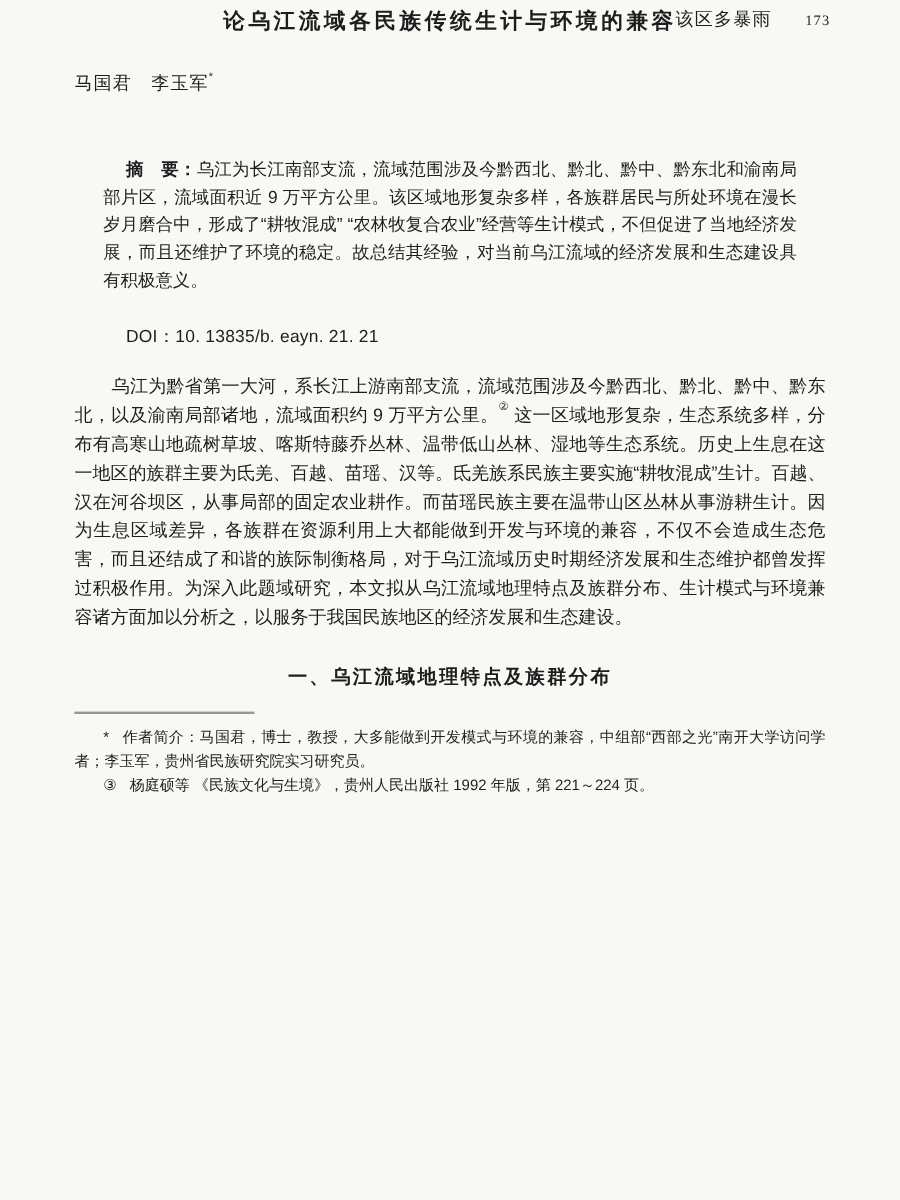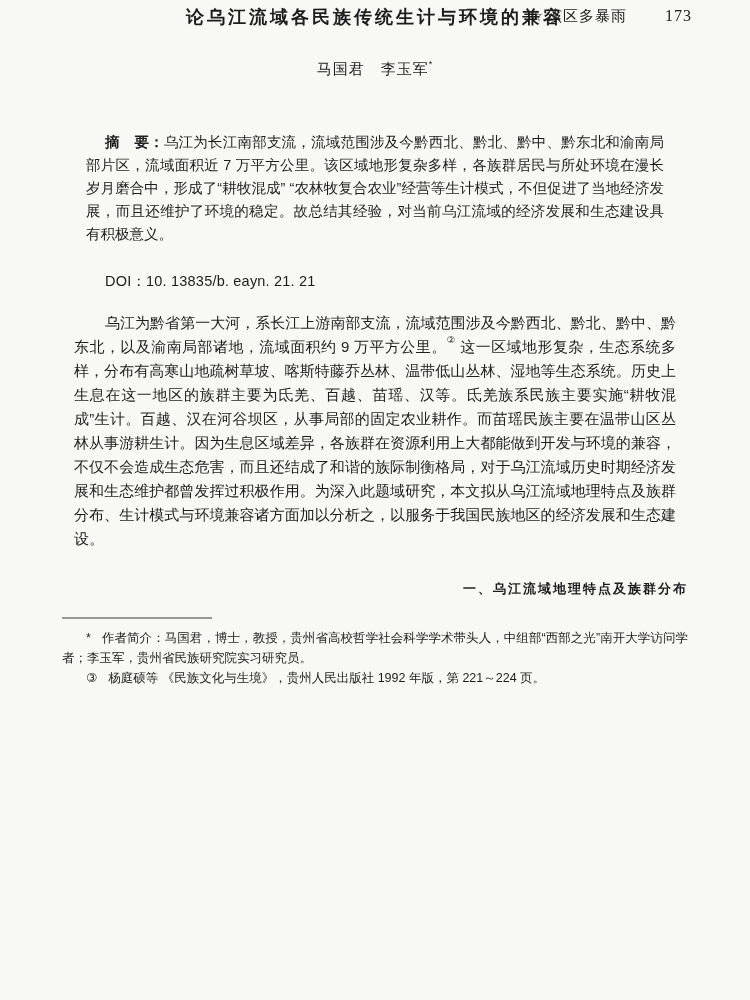--- a/index.html
+++ b/index.html
@@ -13,56 +13,55 @@
     overflow:hidden;
     box-sizing:border-box;
   }
   .running-header{
     position:absolute;top:7px;right:58px;
     font-size:15px;letter-spacing:1px;
     display:flex;align-items:baseline;
   }
   .running-header .star{font-size:15px;margin-right:3px;}
   .running-header .pagenum{
-    margin-left:38px;
+    margin-left:28px;
     font-family:"Liberation Serif","DejaVu Serif",serif;
-    font-size:16px;letter-spacing:1px;
+    font-size:12px;letter-spacing:1px;
   }
   .content{padding:0 62px;}
   h1.article-title{
     margin:0;
     text-align:center;
     font-size:18px;line-height:34px;
     font-weight:bold;letter-spacing:3px;
   }
   .authors{
     margin-top:26px;
-    text-align:center;
     font-size:15px;letter-spacing:1px;
   }
   .authors sup{font-size:9px;vertical-align:top;line-height:1;}
   .abstract{
     margin:52px 24px 0 24px;
     font-size:14.5px;line-height:23px;
     text-align:justify;
   }
   .abstract p{margin:0;text-indent:19px;}
   .abstract .label{font-weight:bold;margin-top:16px;}
   .abstract .doi-line{letter-spacing:0.2px;margin-top:24px;}
   .body-text{
     margin-top:18px;
     font-size:15px;line-height:24px;
     text-align:justify;
   }
-  .body-text p.para{margin:12px;text-indent:31px;}
+  .body-text p.para{margin:0;text-indent:31px;}
   sup.fnref{font-size:9.5px;vertical-align:top;line-height:1;}
   h2.section-heading{
     margin:26px 0 16px 0;
-    text-align:right;
-    font-size:13px;font-weight:bold;
+    text-align:center;
+    font-size:16px;font-weight:bold;
     letter-spacing:2px;
   }
   .footnote-sep{
     margin:12px 0 0 0;
     width:150px;height:0;
     border-top:2px solid #979797;
   }
   .footnotes{
     margin-top:9px;
     font-size:12.5px;line-height:20px;
@@ -82,32 +81,32 @@
     <span class="pagenum">173</span>
   </div>
 
   <div class="content">
 
     <h1 class="article-title">论乌江流域各民族传统生计与环境的兼容</h1>
 
     <div class="authors"><span>马国君　李玉军</span><sup>*</sup></div>
 
     <div class="abstract">
-      <p><span class="label">摘　要：</span><span>乌江为长江南部支流，流域范围涉及今黔西北、黔北、黔中、黔东北和渝南局部片区，流域面积近 7 万平方公里。该区域地形复杂多样，各族群居民与所处环境在漫长岁月磨合中，形成了“耕牧混成” “农林牧复合农业”经营等生计模式，不但促进了当地经济发展，而且还维护了环境的稳定。故总结其经验，对当前乌江流域的经济发展和生态建设具有积极意义。</span></p>
+      <p><span class="label">摘　要：</span><span>乌江为长江南部支流，流域范围涉及今黔西北、黔北、黔中、黔东北和渝南局部片区，流域面积近 9 万平方公里。该区域地形复杂多样，各族群居民与所处环境在漫长岁月磨合中，形成了“耕牧混成” “农林牧复合农业”经营等生计模式，不但促进了当地经济发展，而且还维护了环境的稳定。故总结其经验，对当前乌江流域的经济发展和生态建设具有积极意义。</span></p>
       <p class="doi-line"><span>DOI：</span><span>10. 13835/b. eayn. 21. 21</span></p>
     </div>
 
     <div class="body-text">
       <p class="para"><span>乌江为黔省第一大河，系长江上游南部支流，流域范围涉及今黔西北、黔北、黔中、黔东北，以及渝南局部诸地，流域面积约 9 万平方公里。</span><sup class="fnref">②</sup><span> 这一区域地形复杂，生态系统多样，分布有高寒山地疏树草坡、喀斯特藤乔丛林、温带低山丛林、湿地等生态系统。历史上生息在这一地区的族群主要为氐羌、百越、苗瑶、汉等。氐羌族系民族主要实施“耕牧混成”生计。百越、汉在河谷坝区，从事局部的固定农业耕作。而苗瑶民族主要在温带山区丛林从事游耕生计。因为生息区域差异，各族群在资源利用上大都能做到开发与环境的兼容，不仅不会造成生态危害，而且还结成了和谐的族际制衡格局，对于乌江流域历史时期经济发展和生态维护都曾发挥过积极作用。为深入此题域研究，本文拟从乌江流域地理特点及族群分布、生计模式与环境兼容诸方面加以分析之，以服务于我国民族地区的经济发展和生态建设。</span></p>
 
       <h2 class="section-heading">一、乌江流域地理特点及族群分布</h2>
 
     </div>
 
     <div class="footnote-sep"></div>
 
     <div class="footnotes">
-      <p class="fn"><span class="fn-marker">*</span><span>作者简介：马国君，博士，教授，贵州省高校哲学社会科学学术带头人，中组部“西部之光”南开大学访问学者；李玉军，贵州省民族研究院实习研究员。</span></p>
+      <p class="fn"><span class="fn-marker">*</span><span>作者简介：马国君，博士，教授，大多能做到开发模式与环境的兼容，中组部“西部之光”南开大学访问学者；李玉军，贵州省民族研究院实习研究员。</span></p>
       <p class="fn"><span class="fn-marker">③</span><span>杨庭硕等 《民族文化与生境》，贵州人民出版社 1992 年版，第 221～224 页。</span></p>
     </div>
 
   </div>
 </div>
 
 </body></html>

